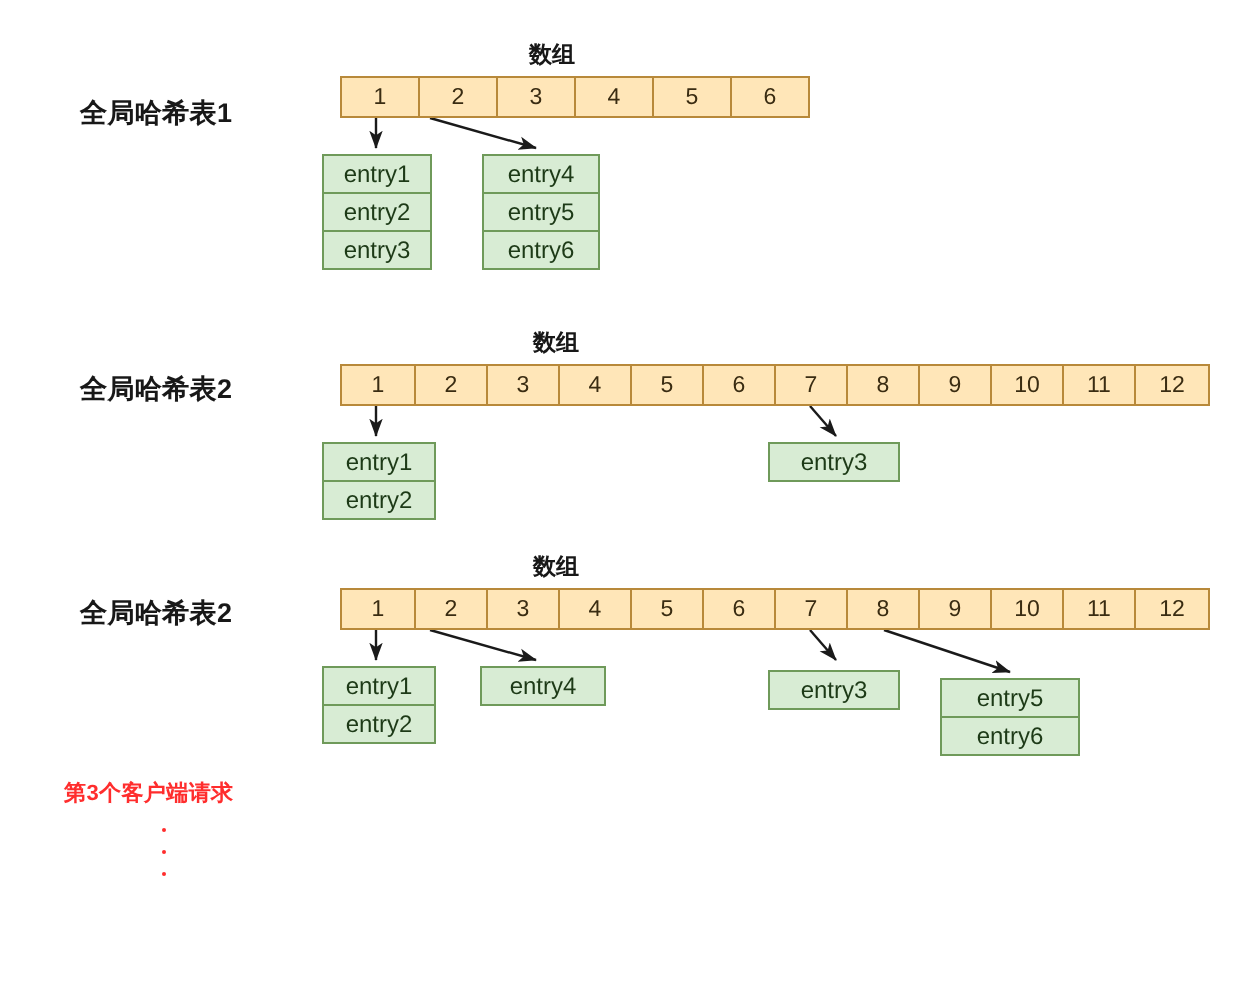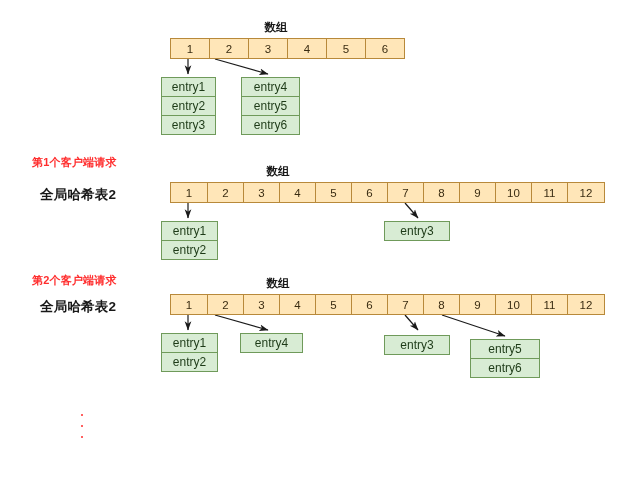--- a/index.html
+++ b/index.html
@@ -141,20 +141,21 @@
     <g>
       <line x1="405" y1="315" x2="418" y2="330" stroke="#1a1a1a" stroke-width="1.2" marker-end="url(#ah)"></line>
     </g>
     <g>
       <line x1="442" y1="315" x2="505" y2="336" stroke="#1a1a1a" stroke-width="1.2" marker-end="url(#ah)"></line>
     </g>
   </svg>
 
   <div class="arr-caption" style="left:246px; top:20px; width:60px;">数组</div>
 
+  <div class="row-title" style="left:40px; top:48px;">全局哈希表1</div>
 
   <div class="array" style="left:170px; top:38px; width:235px;">
     <div class="cell" style="width:39px;">1</div>
     <div class="cell" style="width:39px;">2</div>
     <div class="cell" style="width:39px;">3</div>
     <div class="cell" style="width:39px;">4</div>
     <div class="cell" style="width:39px;">5</div>
     <div class="cell" style="width:38px;">6</div>
   </div>
 
@@ -163,21 +164,20 @@
     <div class="entry-box">entry2</div>
     <div class="entry-box">entry3</div>
   </div>
 
   <div class="entry-stack" style="left:241px; top:77px; width:59px;">
     <div class="entry-box">entry4</div>
     <div class="entry-box">entry5</div>
     <div class="entry-box">entry6</div>
   </div>
 
-  <div class="req-label" style="left:32px; top:155px;">第1个客户端请求</div>
 
   <div class="arr-caption" style="left:248px; top:164px; width:60px;">数组</div>
 
   <div class="row-title" style="left:40px; top:186px;">全局哈希表2</div>
 
   <div class="array" style="left:170px; top:182px; width:435px;">
     <div class="cell" style="width:37px;">1</div>
     <div class="cell" style="width:36px;">2</div>
     <div class="cell" style="width:36px;">3</div>
     <div class="cell" style="width:36px;">4</div>
@@ -193,21 +193,20 @@
 
   <div class="entry-stack" style="left:161px; top:221px; width:57px;">
     <div class="entry-box">entry1</div>
     <div class="entry-box">entry2</div>
   </div>
 
   <div class="entry-stack" style="left:384px; top:221px; width:66px;">
     <div class="entry-box">entry3</div>
   </div>
 
-  <div class="req-label" style="left:32px; top:273px;">第2个客户端请求</div>
 
   <div class="arr-caption" style="left:248px; top:276px; width:60px;">数组</div>
 
   <div class="row-title" style="left:40px; top:298px;">全局哈希表2</div>
 
   <div class="array" style="left:170px; top:294px; width:435px;">
     <div class="cell" style="width:37px;">1</div>
     <div class="cell" style="width:36px;">2</div>
     <div class="cell" style="width:36px;">3</div>
     <div class="cell" style="width:36px;">4</div>
@@ -232,20 +231,21 @@
 
   <div class="entry-stack" style="left:384px; top:335px; width:66px;">
     <div class="entry-box">entry3</div>
   </div>
 
   <div class="entry-stack" style="left:470px; top:339px; width:70px;">
     <div class="entry-box">entry5</div>
     <div class="entry-box">entry6</div>
   </div>
 
+  <div class="req-label" style="left:32px; top:389px;">第3个客户端请求</div>
 
   <div class="dots" style="left:81px; top:414px;">
     <div class="dot"></div>
     <div class="dot"></div>
     <div class="dot"></div>
   </div>
 
 
 </div>
 

